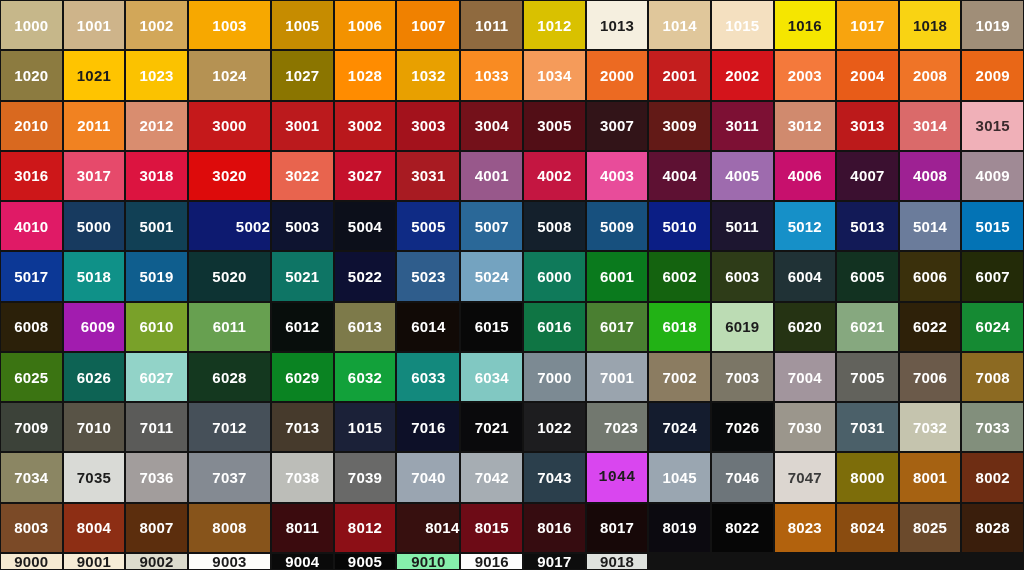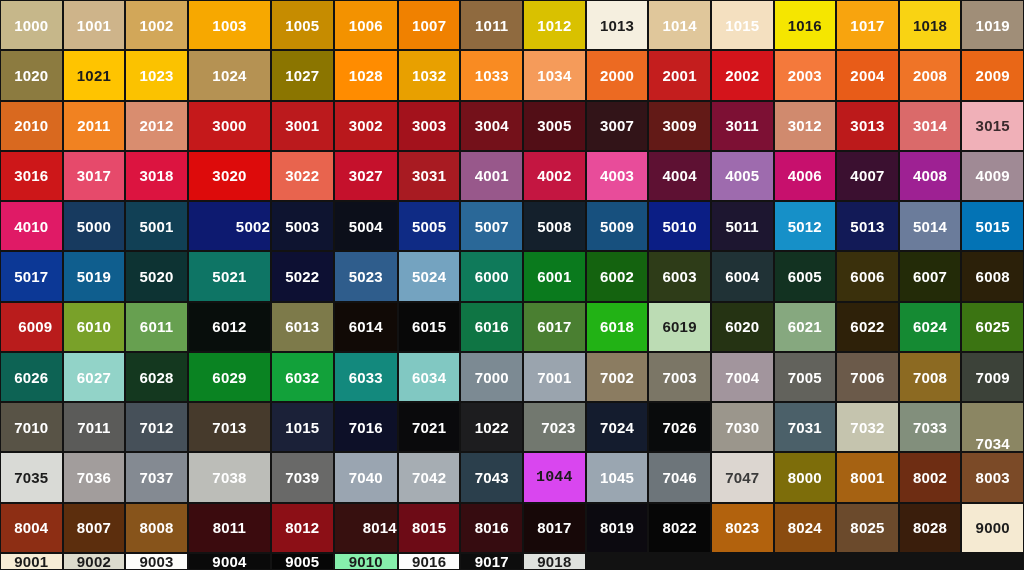--- a/index.html
+++ b/index.html
@@ -276,20 +276,23 @@
     </div>
     <div class="swatch" style="background: rgb(107, 124, 155);">
       <span class="lbl" style="color: rgb(255, 255, 255);">5014</span>
     </div>
     <div class="swatch" style="background: rgb(3, 115, 181);">
       <span class="lbl" style="color: rgb(255, 255, 255);">5015</span>
     </div>
     <div class="swatch" style="background: rgb(12, 56, 150);">
       <span class="lbl" style="color: rgb(255, 255, 255);">5017</span>
     </div>
+    <div class="swatch" style="background: rgb(15, 145, 136);">
+      <span class="lbl" style="color: rgb(255, 255, 255);">5018</span>
+    </div>
     <div class="swatch" style="background: rgb(15, 94, 142);">
       <span class="lbl" style="color: rgb(255, 255, 255);">5019</span>
     </div>
     <div class="swatch" style="background: rgb(13, 51, 51);">
       <span class="lbl" style="color: rgb(255, 255, 255);">5020</span>
     </div>
     <div class="swatch" style="background: rgb(14, 117, 101);">
       <span class="lbl" style="color: rgb(255, 255, 255);">5021</span>
     </div>
     <div class="swatch" style="background: rgb(13, 16, 51);">
@@ -321,21 +324,21 @@
     </div>
     <div class="swatch" style="background: rgb(58, 48, 12);">
       <span class="lbl" style="color: rgb(255, 255, 255);">6006</span>
     </div>
     <div class="swatch" style="background: rgb(35, 43, 8);">
       <span class="lbl" style="color: rgb(255, 255, 255);">6007</span>
     </div>
     <div class="swatch" style="background: rgb(43, 32, 9);">
       <span class="lbl" style="color: rgb(255, 255, 255);">6008</span>
     </div>
-    <div class="swatch" style="background: #b91c1c; padding-left: 8px;">
+    <div class="swatch" style="background: #a21caf; padding-left: 8px;">
       <span class="lbl" style="color: rgb(255, 255, 255);">6009</span>
     </div>
     <div class="swatch" style="background: rgb(121, 161, 41);">
       <span class="lbl" style="color: rgb(255, 255, 255);">6010</span>
     </div>
     <div class="swatch" style="background: rgb(103, 160, 80);">
       <span class="lbl" style="color: rgb(255, 255, 255);">6011</span>
     </div>
     <div class="swatch" style="background: rgb(8, 14, 12);">
       <span class="lbl" style="color: rgb(255, 255, 255);">6012</span>
@@ -462,21 +465,21 @@
     </div>
     <div class="swatch" style="background: rgb(75, 96, 105);">
       <span class="lbl" style="color: rgb(255, 255, 255);">7031</span>
     </div>
     <div class="swatch" style="background: rgb(197, 196, 174);">
       <span class="lbl" style="color: rgb(255, 255, 255);">7032</span>
     </div>
     <div class="swatch" style="background: rgb(130, 143, 124);">
       <span class="lbl" style="color: rgb(255, 255, 255);">7033</span>
     </div>
-    <div class="swatch" style="background: rgb(139, 134, 99); align-items: flex-end;">
+    <div class="swatch" style="background: rgb(139, 134, 99);">
       <span class="lbl" style="color: rgb(255, 255, 255);">7034</span>
     </div>
     <div class="swatch" style="background: rgb(217, 218, 214);">
       <span class="lbl" style="color: rgb(28, 28, 28);">7035</span>
     </div>
     <div class="swatch" style="background: rgb(162, 157, 156);">
       <span class="lbl" style="color: rgb(255, 255, 255);">7036</span>
     </div>
     <div class="swatch" style="background: rgb(132, 138, 146);">
       <span class="lbl" style="color: rgb(255, 255, 255);">7037</span>

